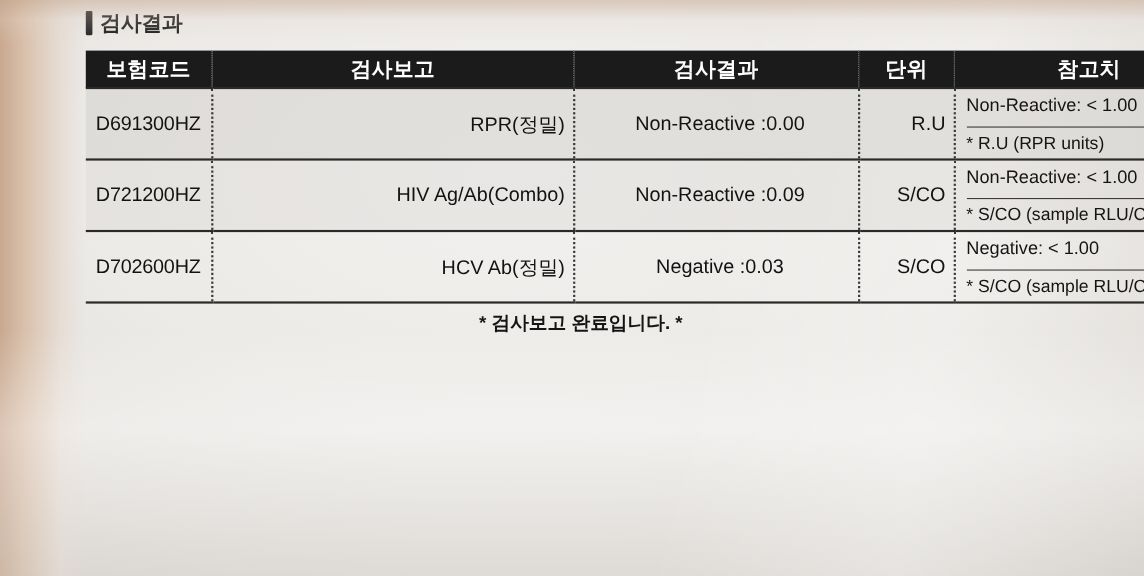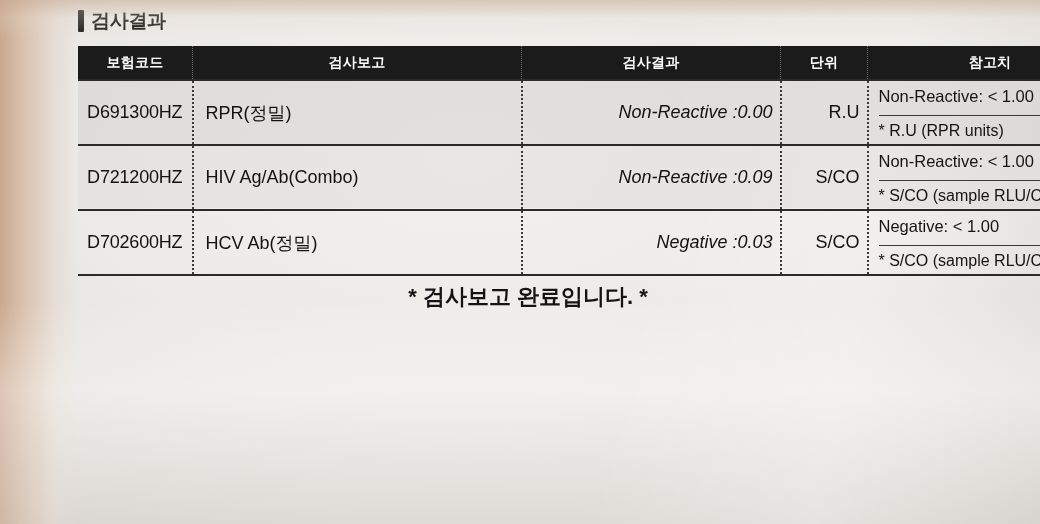--- a/index.html
+++ b/index.html
@@ -76,21 +76,21 @@
     position: absolute;
     left: 78px;
     top: 46px;
     width: 990px;
     border-collapse: collapse;
     table-layout: fixed;
   }
   #table thead th {
     background: #1b1b1b;
     color: #ffffff;
-    font-size: 14px;
+    font-size: 19px;
     font-weight: bold;
     height: 33px;
     text-align: center;
     letter-spacing: 0.2px;
     border-left: 1px dotted #6f6f6f;
     padding: 0 4px;
   }
   #table thead th:first-child { border-left: none; }
 
   #table tbody td {
@@ -100,22 +100,22 @@
     border-bottom: 2px solid #2a2a2a;
     border-left: 2px dotted #3a3a3a;
     padding: 0 7px;
     vertical-align: middle;
     background: transparent;
   }
   #table tbody tr:first-child td { border-top: 2px solid #2a2a2a; }
   #table tbody td:first-child { border-left: none; }
 
   .c-code   { font-size: 14px; text-align: center; letter-spacing: -0.2px; }
-  .c-item   { text-align: left; padding-left: 12px !important; font-size: 19px; }
-  .c-result { text-align: right; padding-left: 14px !important; font-size: 18px; font-style: italic; }
+  .c-item   { text-align: right; padding-left: 12px !important; font-size: 19px; }
+  .c-result { text-align: center; padding-left: 14px !important; font-size: 18px; }
   .c-unit   { text-align: right; font-size: 17px; }
   .c-ref    { text-align: left; padding-left: 10px !important; }
 
   .ref-wrap {
     display: flex;
     flex-direction: column;
     justify-content: center;
     height: 63px;
     line-height: 1.0;
   }
@@ -154,21 +154,21 @@
     pointer-events: none;
   }
 
   
   #footer-note {
     position: absolute;
     left: 78px;
     top: 282px;
     width: 900px;
     text-align: center;
-    font-size: 22px;
+    font-size: 17px;
     font-weight: bold;
     color: #141414;
   }
 </style>
 </head>
 <body>
 
 <div id="page">
   <div class="sheen sheen-a"></div>
   <div class="sheen sheen-b"></div>

